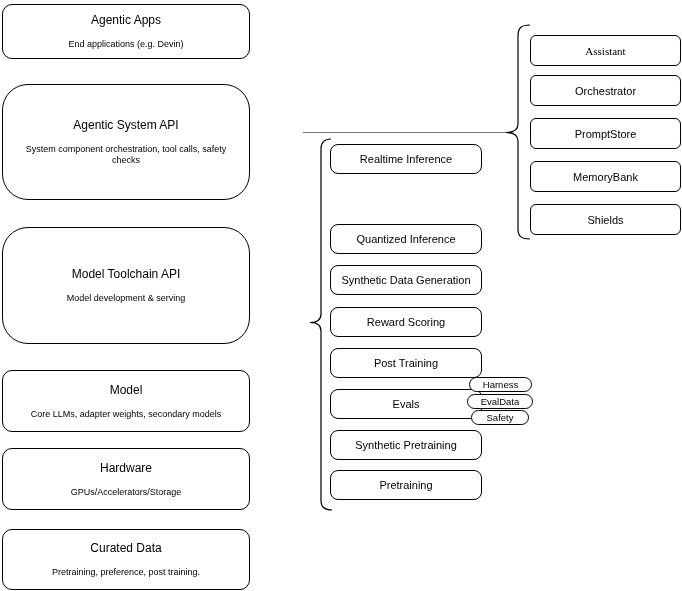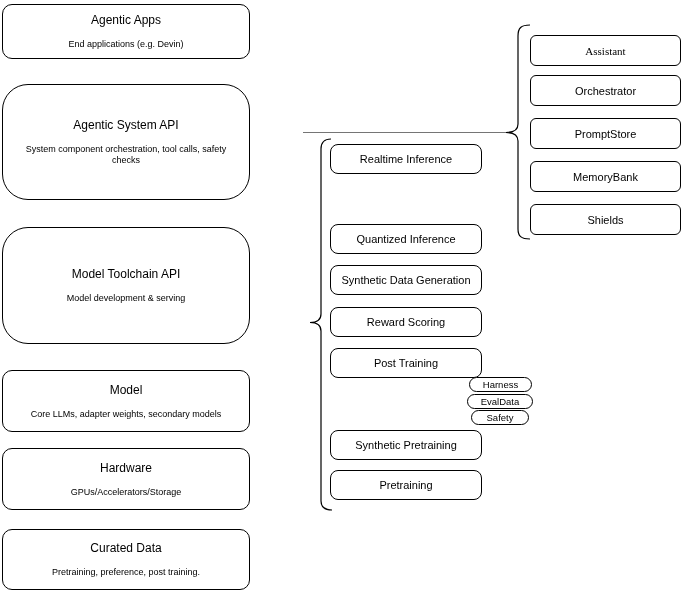--- a/index.html
+++ b/index.html
@@ -135,20 +135,23 @@
   </div>
   <div class="mbox" style="top:265px;">
     <span>Synthetic Data Generation</span>
   </div>
   <div class="mbox" style="top:307px;">
     <span>Reward Scoring</span>
   </div>
   <div class="mbox" style="top:348px;">
     <span>Post Training</span>
   </div>
+  <div class="mbox" style="top:389px;">
+    <span>Evals</span>
+  </div>
   <div class="mbox" style="top:430px;">
     <span>Synthetic Pretraining</span>
   </div>
   <div class="mbox" style="top:470px;">
     <span>Pretraining</span>
   </div>
 
   <div class="pill" style="left:469px;top:377px;width:63px;">
     <span>Harness</span>
   </div>

